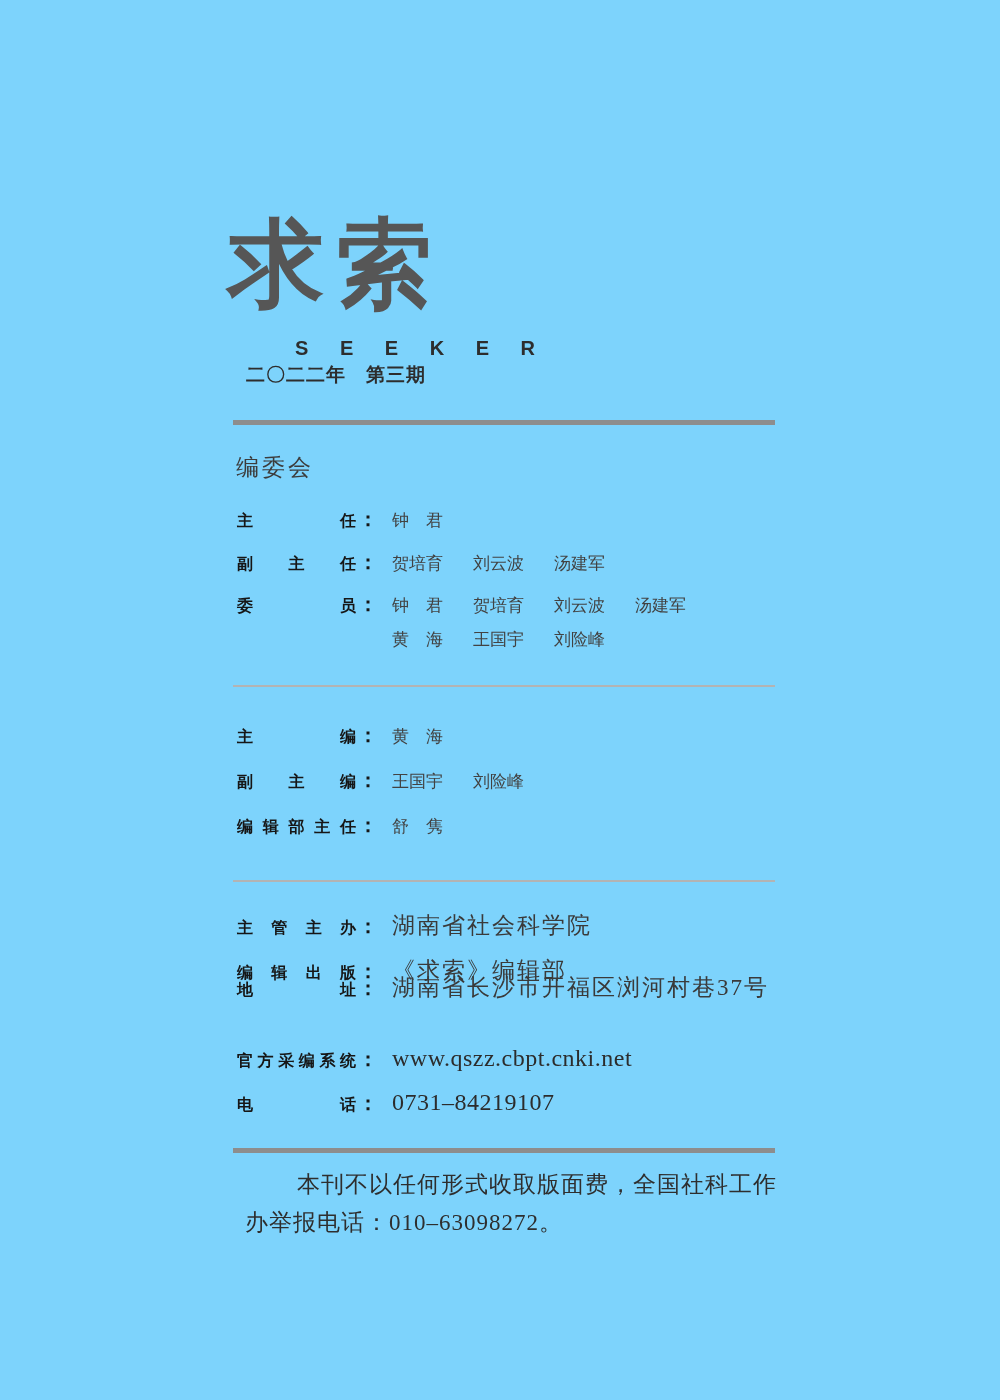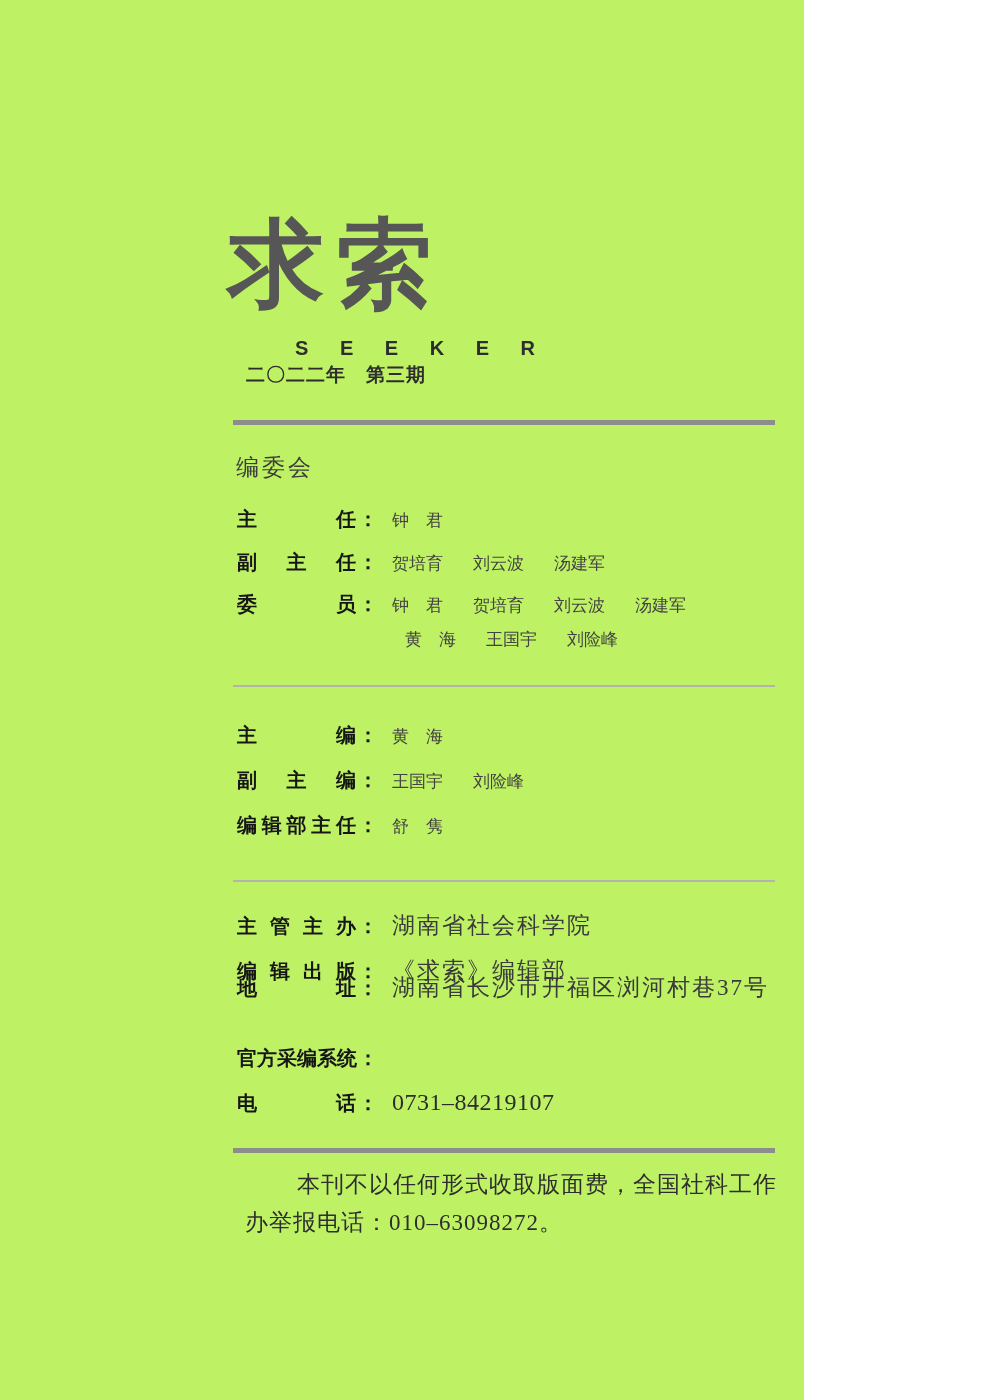--- a/index.html
+++ b/index.html
@@ -1,20 +1,20 @@
 <!DOCTYPE html>
 <html><head>
 <meta charset="utf-8">
 <style>
   html, body { margin: 0; padding: 0; background: #ffffff; }
   .page {
     position: relative;
-    width: 804px;
+    width: 1000px;
     height: 1400px;
-    background: #bef264;
+    background: #7dd3fc;
     overflow: hidden;
     font-family: "Liberation Serif", serif;
     text-decoration: underline;
   }
 
   
   .logo {
     position: absolute;
     left: 228px; top: 212px;
     font-family: "Liberation Serif", serif;
@@ -68,21 +68,21 @@
     position: absolute;
     left: 237px;
     display: flex;
     align-items: baseline;
     white-space: nowrap;
   }
   .lbl {
     display: inline-block;
     width: 119px;
     font-family: "Liberation Sans", sans-serif;
-    font-size: 20px;
+    font-size: 16px;
     font-weight: bold;
     color: #161616;
     text-align: justify;
     text-align-last: justify;
     text-justify: inter-character;
   }
   .colon {
     font-family: "Liberation Sans", sans-serif;
     font-size: 20px;
     font-weight: bold;
@@ -144,21 +144,21 @@
 
   <div class="row" style="top:591px">
     <span class="lbl">委员</span>
       <span class="colon">：</span>
     <span class="vals">
       <span class="name">钟　君</span><span class="name">贺培育</span><span class="name">刘云波</span><span class="name">汤建军</span>
     </span>
   </div>
 
   <div class="row continuation" style="top:628px">
-    <span class="vals" style="margin-left:13px">
+    <span class="vals" style="margin-left:0">
       <span class="name">黄　海</span><span class="name">王国宇</span><span class="name">刘险峰</span>
     </span>
   </div>
 
   <div class="divider thin" style="top:685px"></div>
 
   <div class="row" style="top:722px">
     <span class="lbl">主编</span>
       <span class="colon">：</span>
     <span class="vals"><span class="name">黄　海</span></span>
@@ -194,20 +194,21 @@
 
   <div class="row pub" style="top:972px">
     <span class="lbl">地址</span>
       <span class="colon">：</span>
     <span class="vals">湖南省长沙市开福区浏河村巷37号</span>
   </div>
 
   <div class="row pub" style="top:1045px">
     <span class="lbl">官方采编系统</span>
       <span class="colon">：</span>
+    <span class="vals latin">www.qszz.cbpt.cnki.net</span>
   </div>
 
   <div class="row pub" style="top:1089px">
     <span class="lbl">电话</span>
       <span class="colon">：</span>
     <span class="vals latin">0731–84219107</span>
   </div>
 
   <div class="divider thick" style="top:1148px"></div>
 

